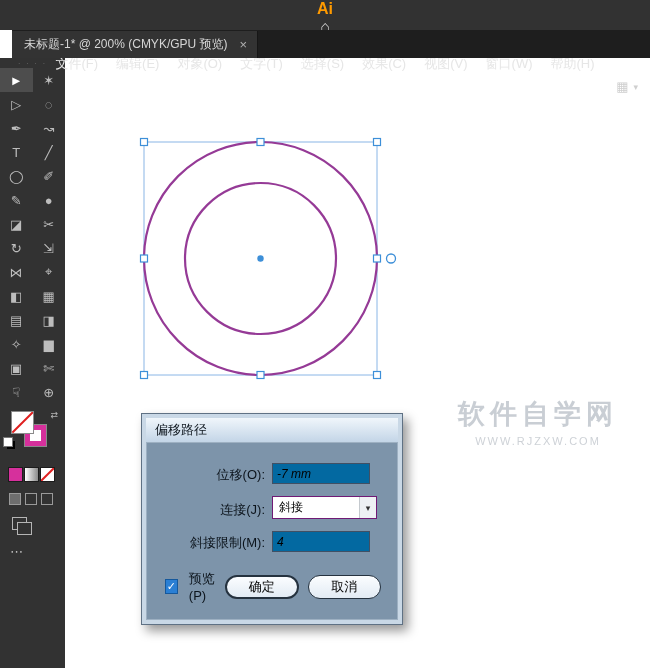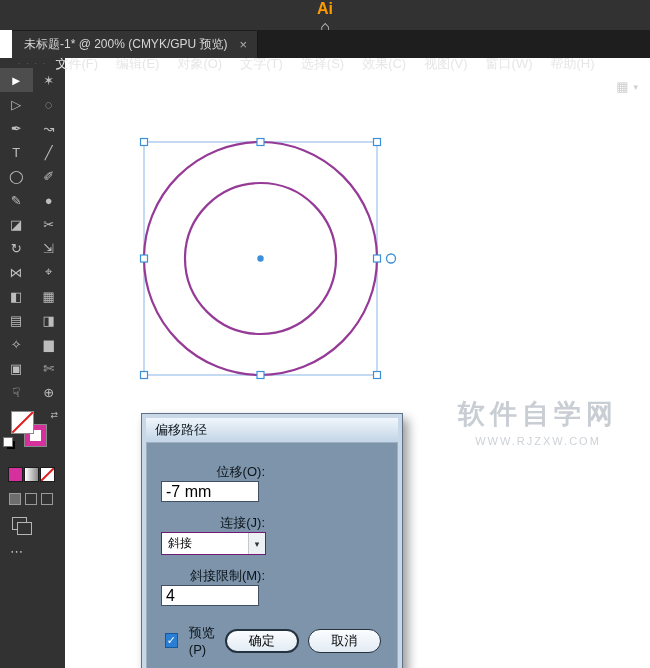--- a/index.html
+++ b/index.html
@@ -66,24 +66,24 @@
              color:#c9ced4;pointer-events:none;}
   .watermark-title{font-size:27px;font-weight:bold;letter-spacing:5px;font-family:Liberation Serif, serif;}
   .watermark-url{font-size:11px;letter-spacing:2px;margin-top:3px;color:#ced2d7;}
 
   
   .dialog{position:absolute;left:141px;top:413px;width:262px;background:#c9d8e6;padding:4px;
           border:1px solid #5f7184;box-shadow:5px 6px 10px rgba(0,0,0,.4);z-index:10;box-sizing:border-box;}
   .dialog-title{height:24px;background:linear-gradient(#f0f6fb,#c3d5e7);display:flex;align-items:center;
                 padding-left:9px;font-size:13px;color:#101820;}
   .dialog-body{background:#7d94aa;border:1px solid #9db0c2;padding:20px 14px 16px;}
-  .drow{display:flex;align-items:flex-start;margin-bottom:12px;flex-direction:column;}
+  .drow{display:flex;align-items:flex-end;margin-bottom:12px;}
   .dlabel{width:104px;text-align:right;padding-right:7px;font-size:13px;color:#0c141c;}
-  .dinput{width:88px;height:19px;border:1px solid #415064;font-size:16px;padding:0 4px;background:#ffffff;
-          color:#000;font-family:inherit;box-sizing:content-box;}
+  .dinput{width:88px;height:19px;border:1px solid #415064;font-size:12px;padding:0 4px;background:#0369a1;
+          color:#000;font-family:inherit;box-sizing:content-box;font-style:italic;}
   .dselect{width:97px;height:21px;background:#fff;border:1px solid #701a75;display:flex;
            align-items:center;font-size:12px;padding-left:6px;color:#000;}
   .dselect .chev{margin-left:auto;width:16px;align-self:stretch;display:flex;align-items:center;
                  justify-content:center;color:#333;font-size:9px;background:#eef1f4;border-left:1px solid #c4c9ce;}
   .dfooter{display:flex;align-items:center;margin-top:18px;}
   .checkbox{width:13px;height:13px;background:#2a7fd4;border:1px solid #15589c;color:#fff;
             font-size:11px;line-height:13px;text-align:center;margin-left:4px;}
   .chk-label{margin-left:11px;font-size:13px;color:#0c141c;}
   .btn{height:24px;border-radius:13px;background:linear-gradient(#fbfdff,#e2ebf4);font-size:13px;
        color:#000;display:flex;align-items:center;justify-content:center;box-sizing:border-box;}

